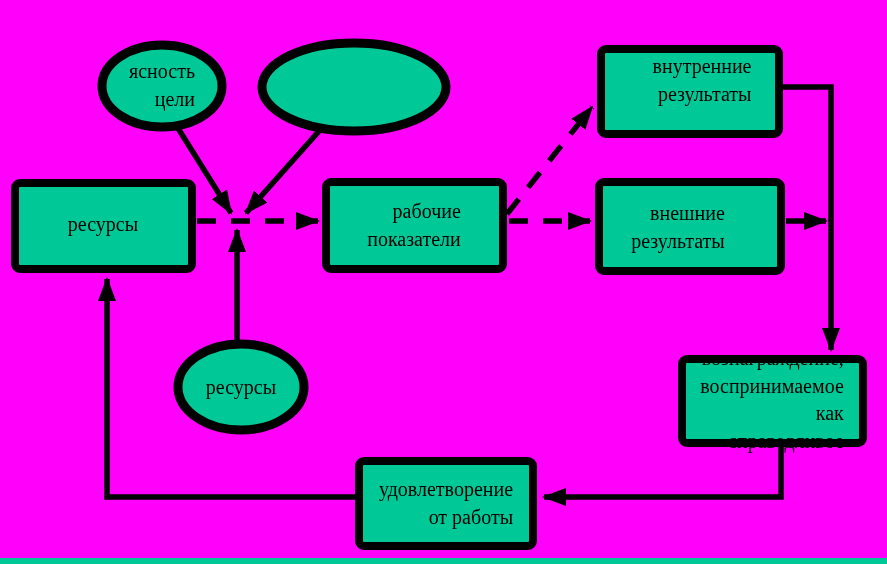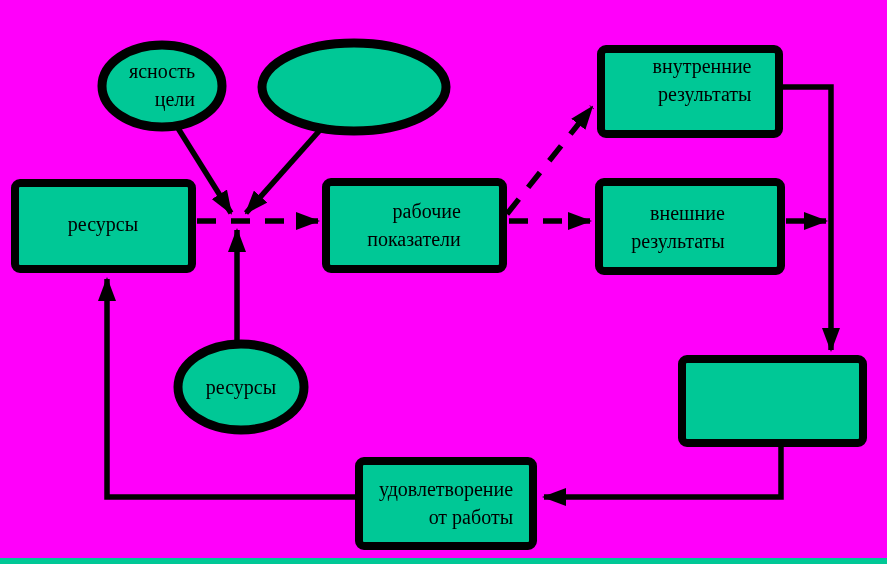--- a/index.html
+++ b/index.html
@@ -85,18 +85,21 @@
 
   <div class="label" style="left:414px;top:226px;">рабочие
 показатели</div>
 
   <div class="label" style="left:690px;top:81px;margin-left:12px;">внутренние
 результаты</div>
 
   <div class="label" style="left:678px;top:228px;">внешние
 результаты</div>
 
+  <div class="label" style="left:772px;top:400px;">вознаграждение,
+воспринимаемое
+как справедливое</div>
 
   <div class="label" style="left:446px;top:504px;">удовлетворение
 от работы</div>
 
   <div class="bottom-strip"></div>
 </div>
 
 </body></html>

